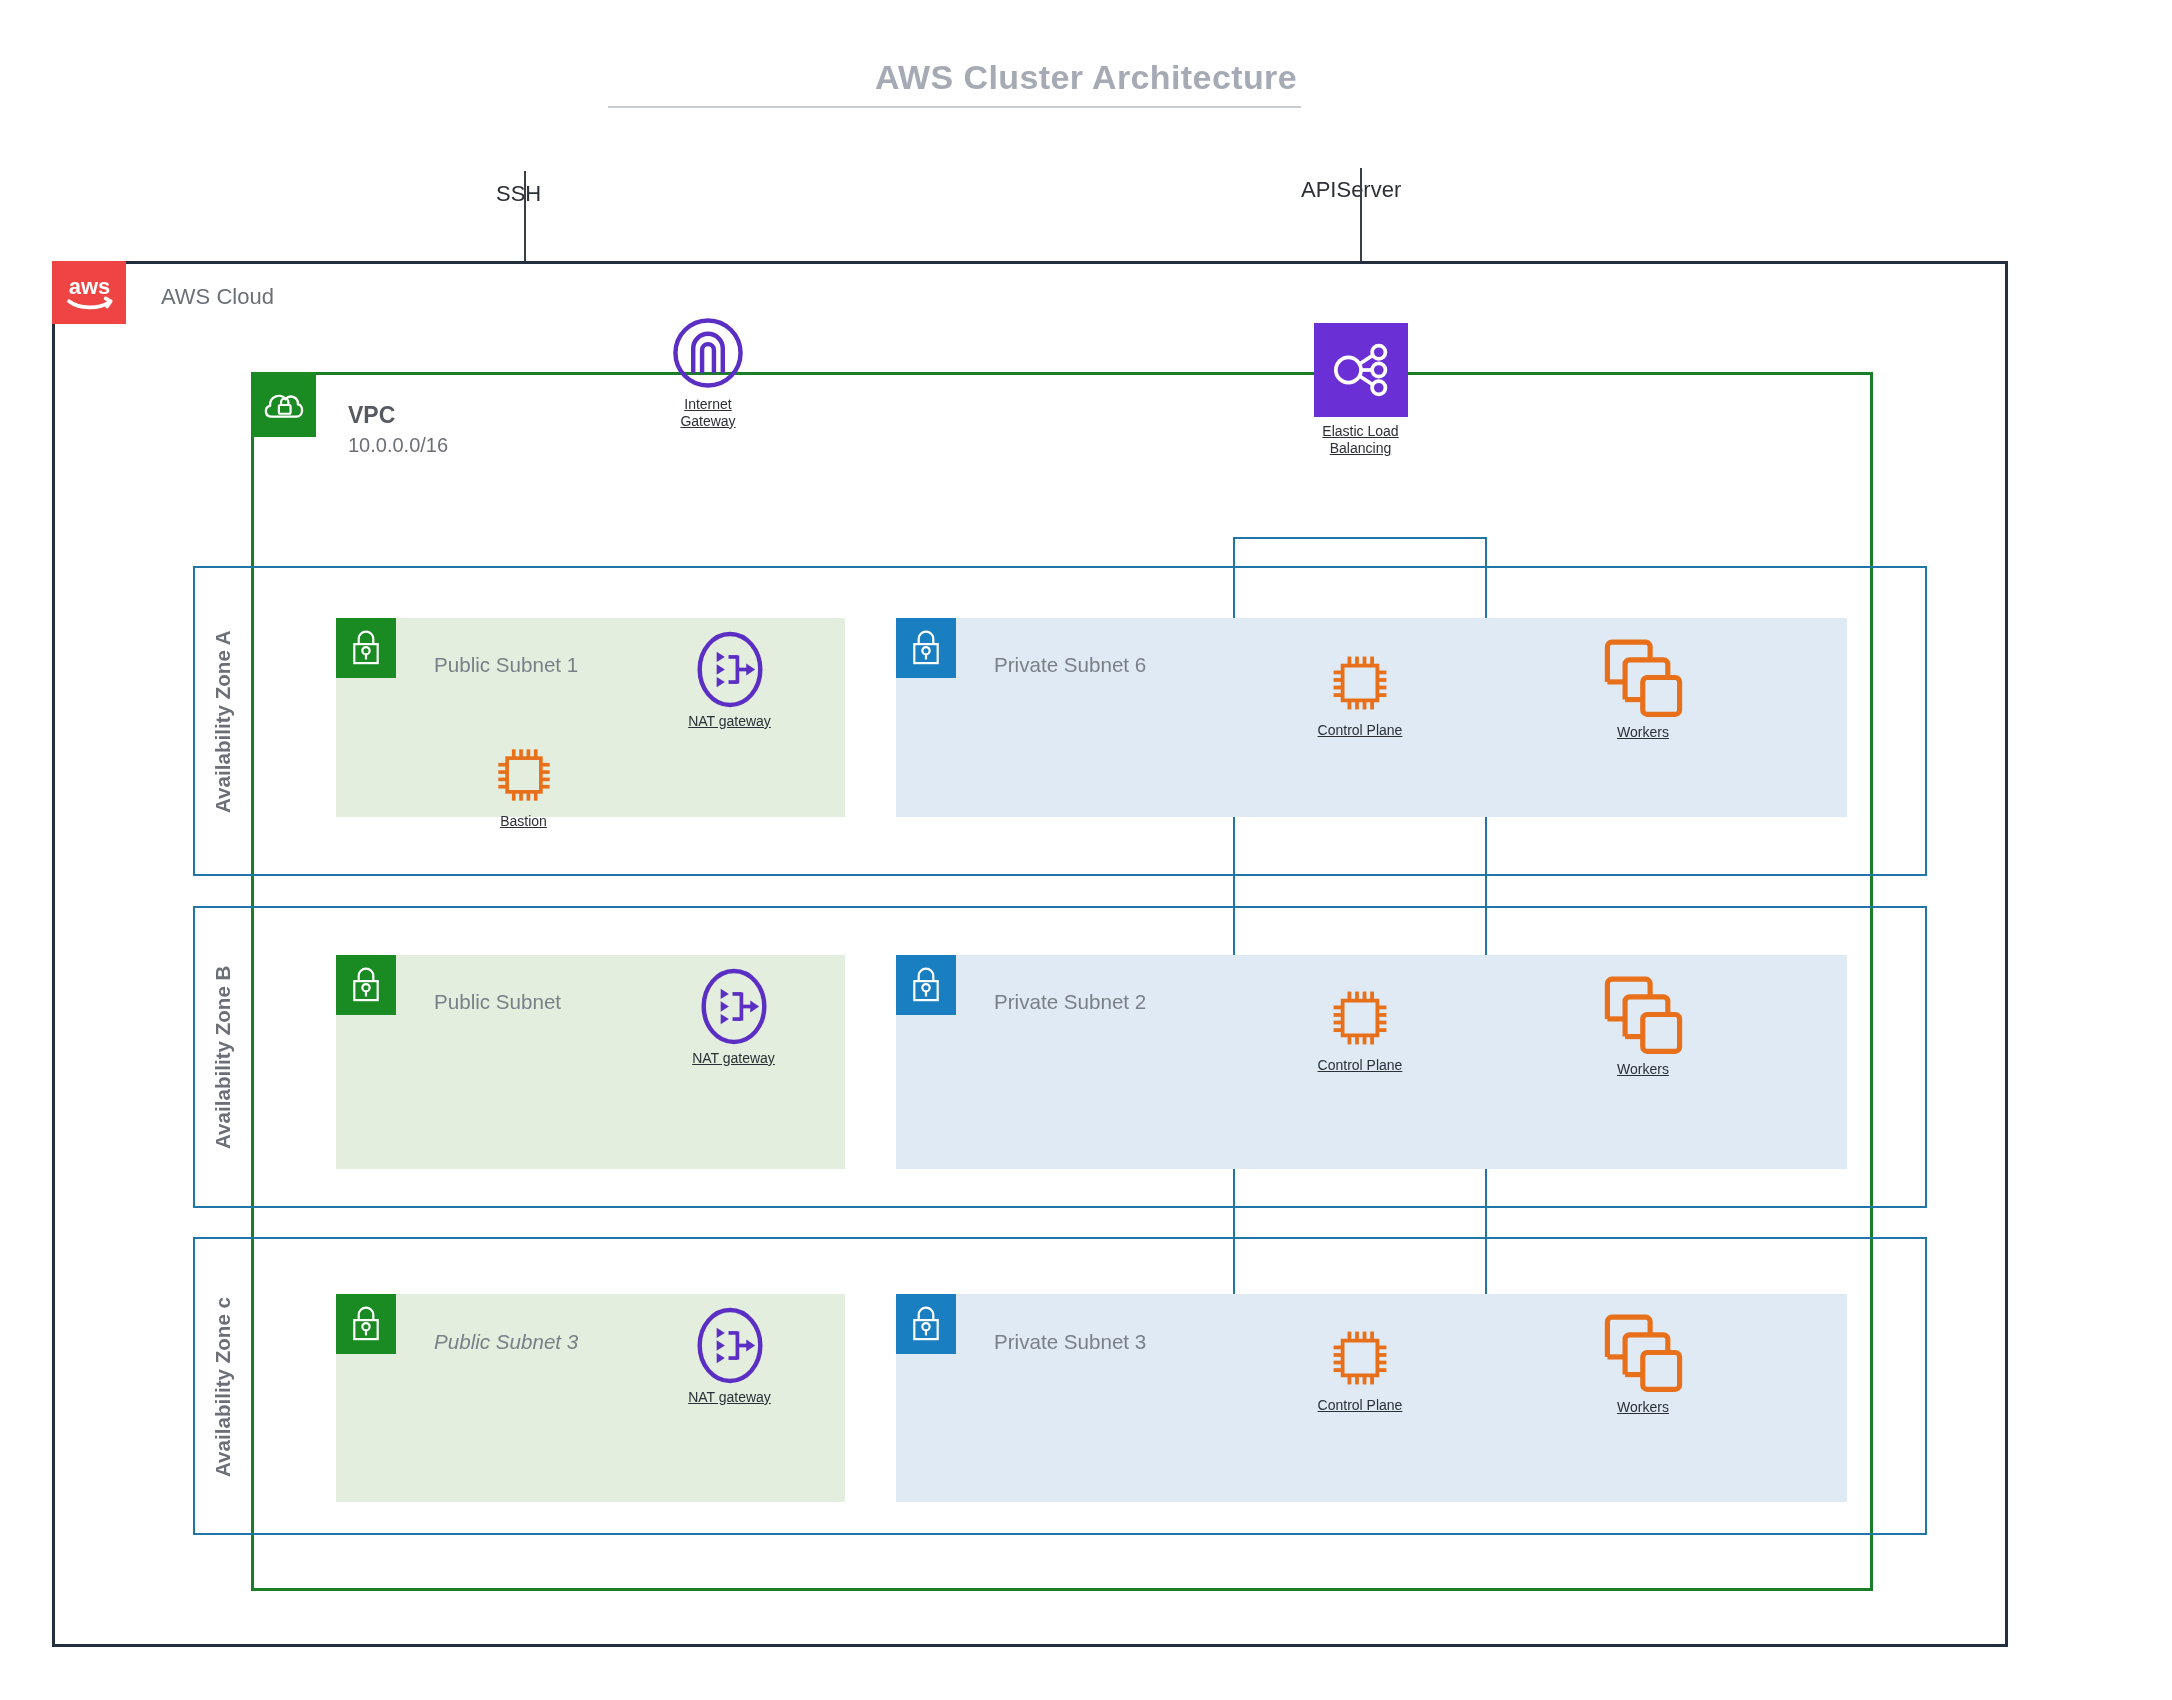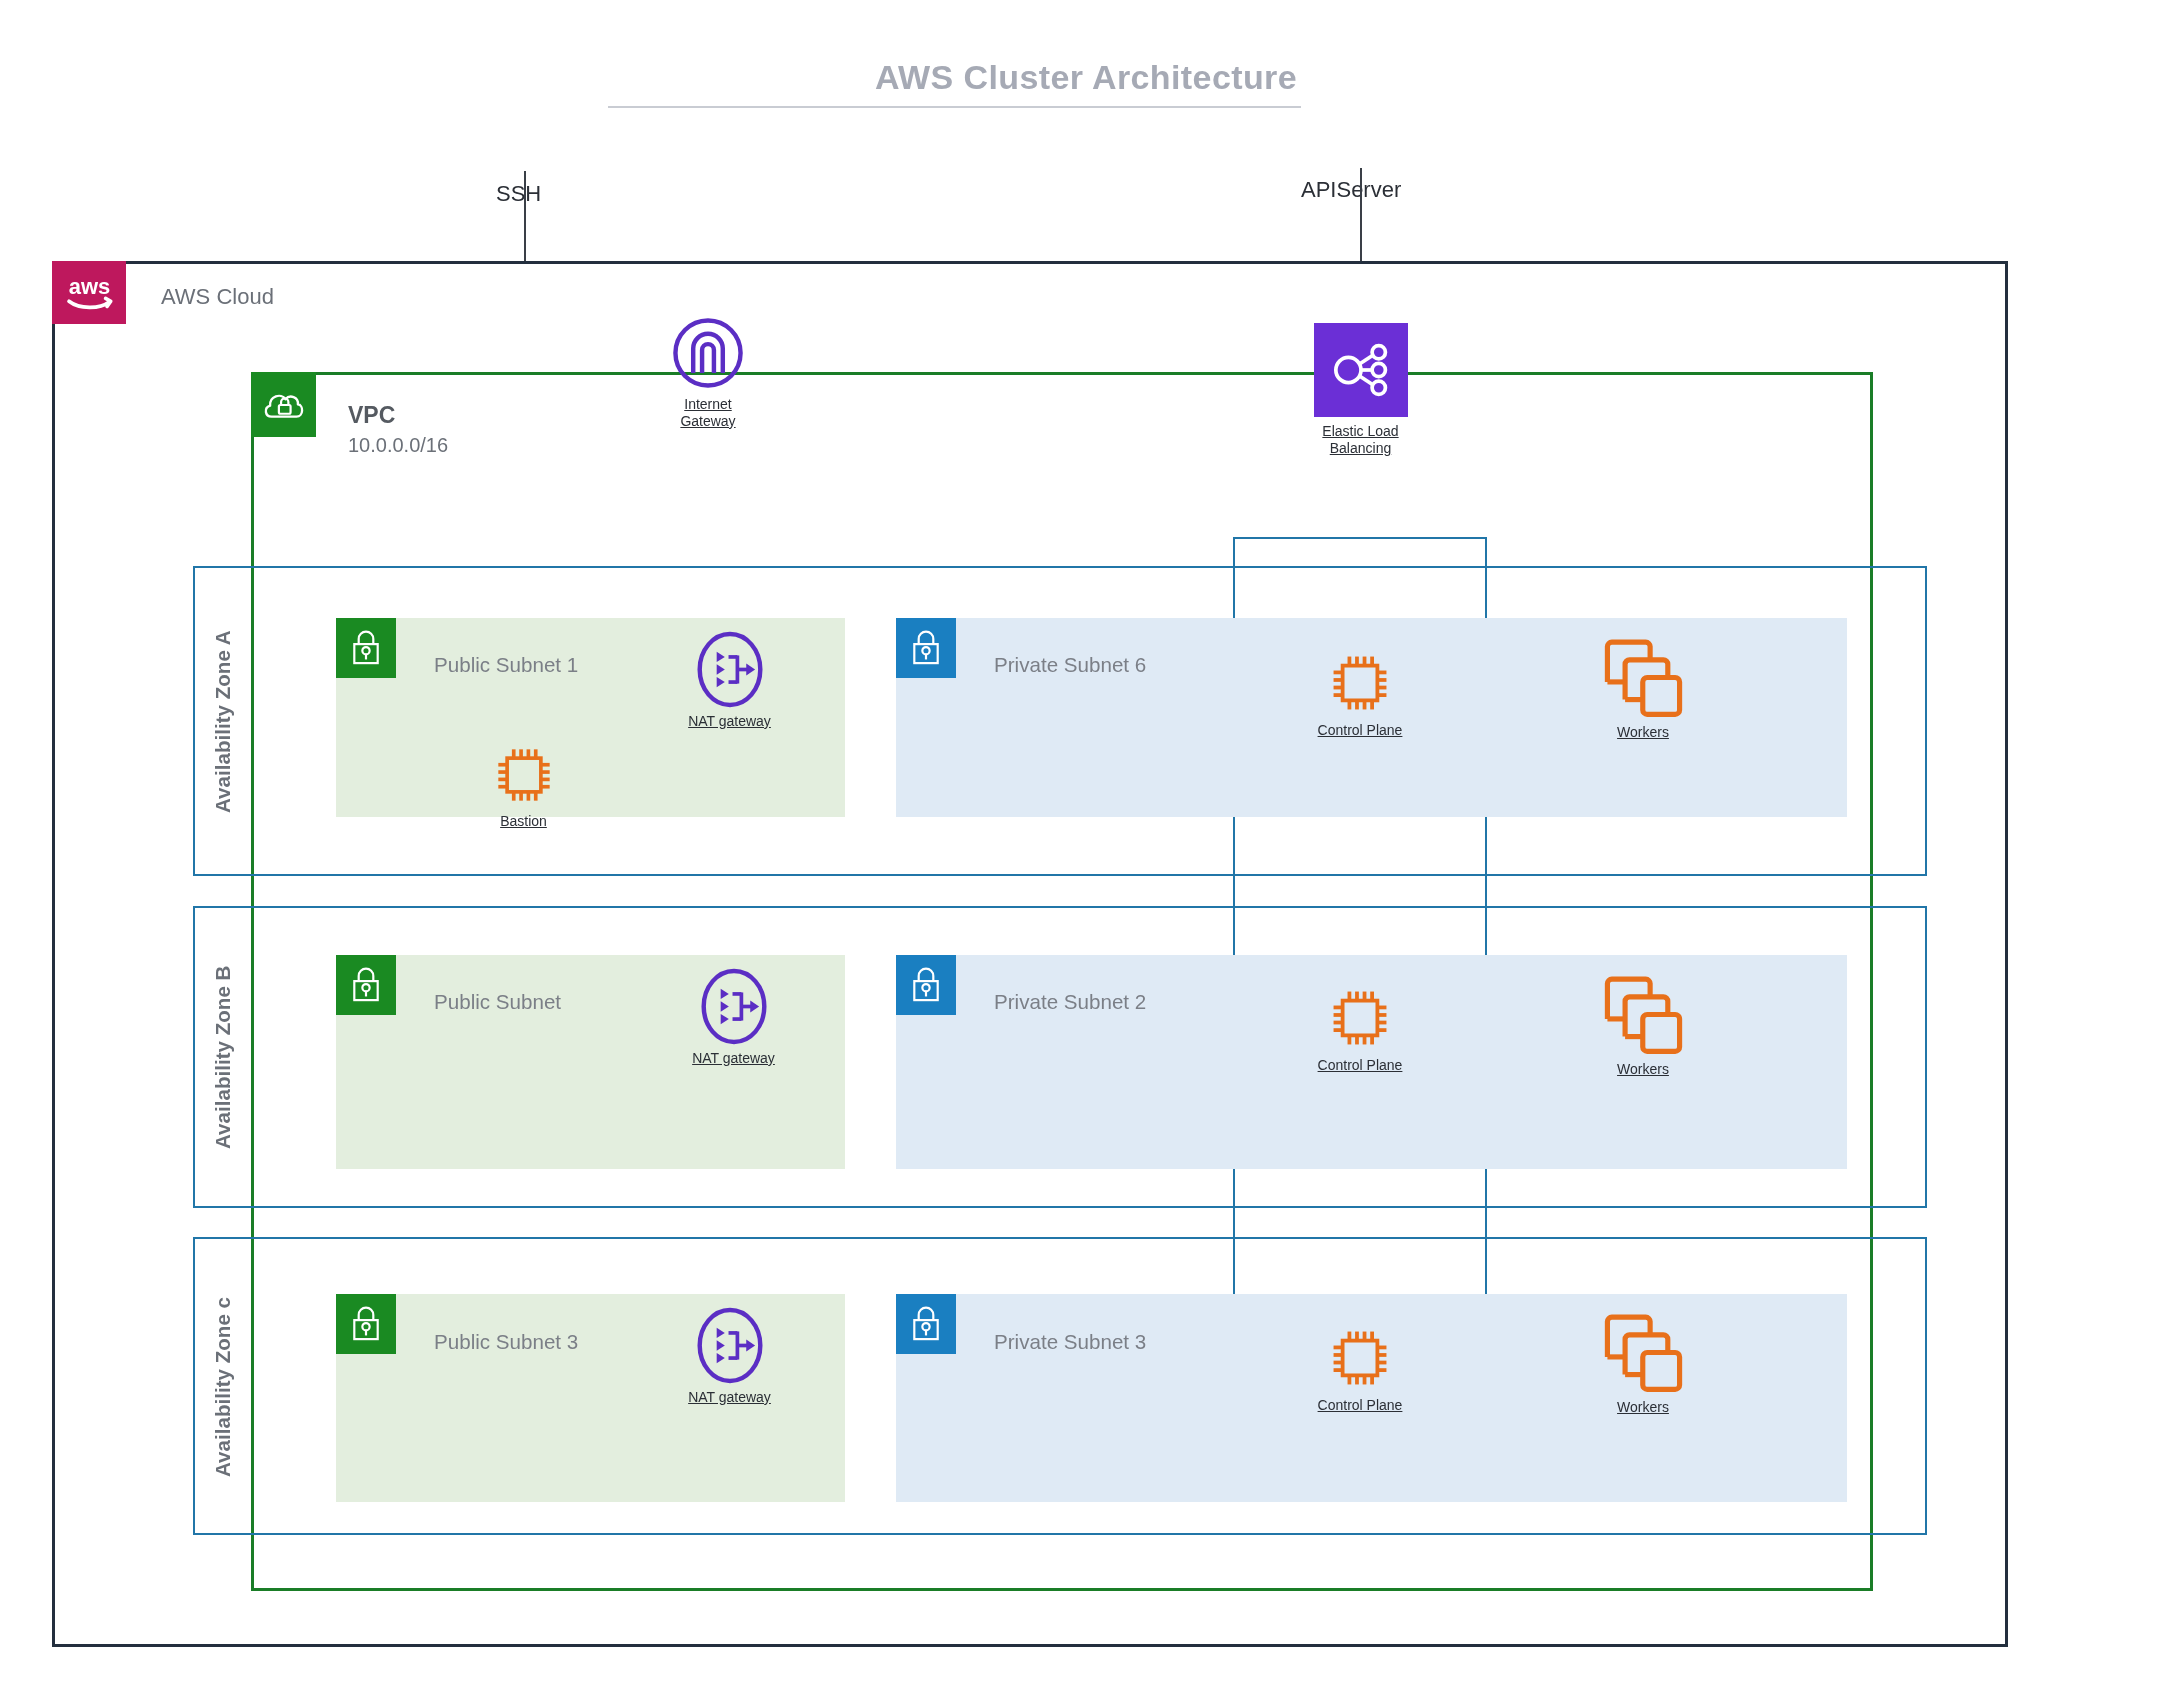--- a/index.html
+++ b/index.html
@@ -19,21 +19,21 @@
   #title-rule{
     left:608px;top:106px;width:693px;height:2.2px;background:#c9ccd3;
   }
 
   
   #aws-cloud-box{
     left:52px;top:261px;width:1956px;height:1386px;
     border:3.7px solid #232f3e;background:#ffffff;box-sizing:border-box;
   }
   #aws-logo-tile{
-    left:52px;top:261px;width:74px;height:63px;background:#be185d;
+    left:52px;top:261px;width:74px;height:63px;background:#ef4444;
     display:flex;align-items:center;justify-content:center;
   }
   #aws-cloud-label{
     left:161px;top:284px;font-size:22px;font-weight:normal;color:#6b7078;
   }
 
   
   #vpc-box{
     left:251px;top:372px;width:1622px;height:1219px;
     border:3.7px solid #1a7d27;background:transparent;box-sizing:border-box;
@@ -356,21 +356,21 @@
 
   <div class="abs subnet-band public-band" style="left:336px;top:1294px;width:509px;height:208px;"></div>
   <div class="subnet-tile tile-green" style="left:336px;top:1294px;">
     <svg width="38" height="41" viewBox="0 0 52 56" aria-hidden="true">
       <rect x="10" y="22" width="32" height="26" fill="none" stroke="#ffffff" stroke-width="3"></rect>
       <path d="M16 22 v-7 a10 10 0 0 1 20 0 v7" fill="none" stroke="#ffffff" stroke-width="3"></path>
       <circle cx="26" cy="31" r="5" fill="none" stroke="#ffffff" stroke-width="3"></circle>
       <line x1="26" y1="35" x2="26" y2="43" stroke="#ffffff" stroke-width="3"></line>
     </svg>
   </div>
-  <div class="subnet-caption" style="left:434px;top:1330px;">Public Subnet 3</div>
+  <div class="subnet-caption" style="left:434px;top:1330px;font-style:italic;">Public Subnet 3</div>
 
   <div class="node" style="left:656px;top:1307px;width:147px;">
     <svg width="68" height="77" viewBox="0 0 92 104" aria-hidden="true">
       <ellipse cx="46" cy="52" rx="41" ry="48" fill="none" stroke="#5b2ec4" stroke-width="6"></ellipse>
       <path d="M28 28 l11 7 l-11 7 Z" fill="#5b2ec4"></path>
       <path d="M28 45 l11 7 l-11 7 Z" fill="#5b2ec4"></path>
       <path d="M28 62 l11 7 l-11 7 Z" fill="#5b2ec4"></path>
       <line x1="44" y1="35" x2="56" y2="35" stroke="#5b2ec4" stroke-width="5"></line>
       <line x1="44" y1="69" x2="56" y2="69" stroke="#5b2ec4" stroke-width="5"></line>
       <line x1="56" y1="33" x2="56" y2="71" stroke="#5b2ec4" stroke-width="5"></line>

